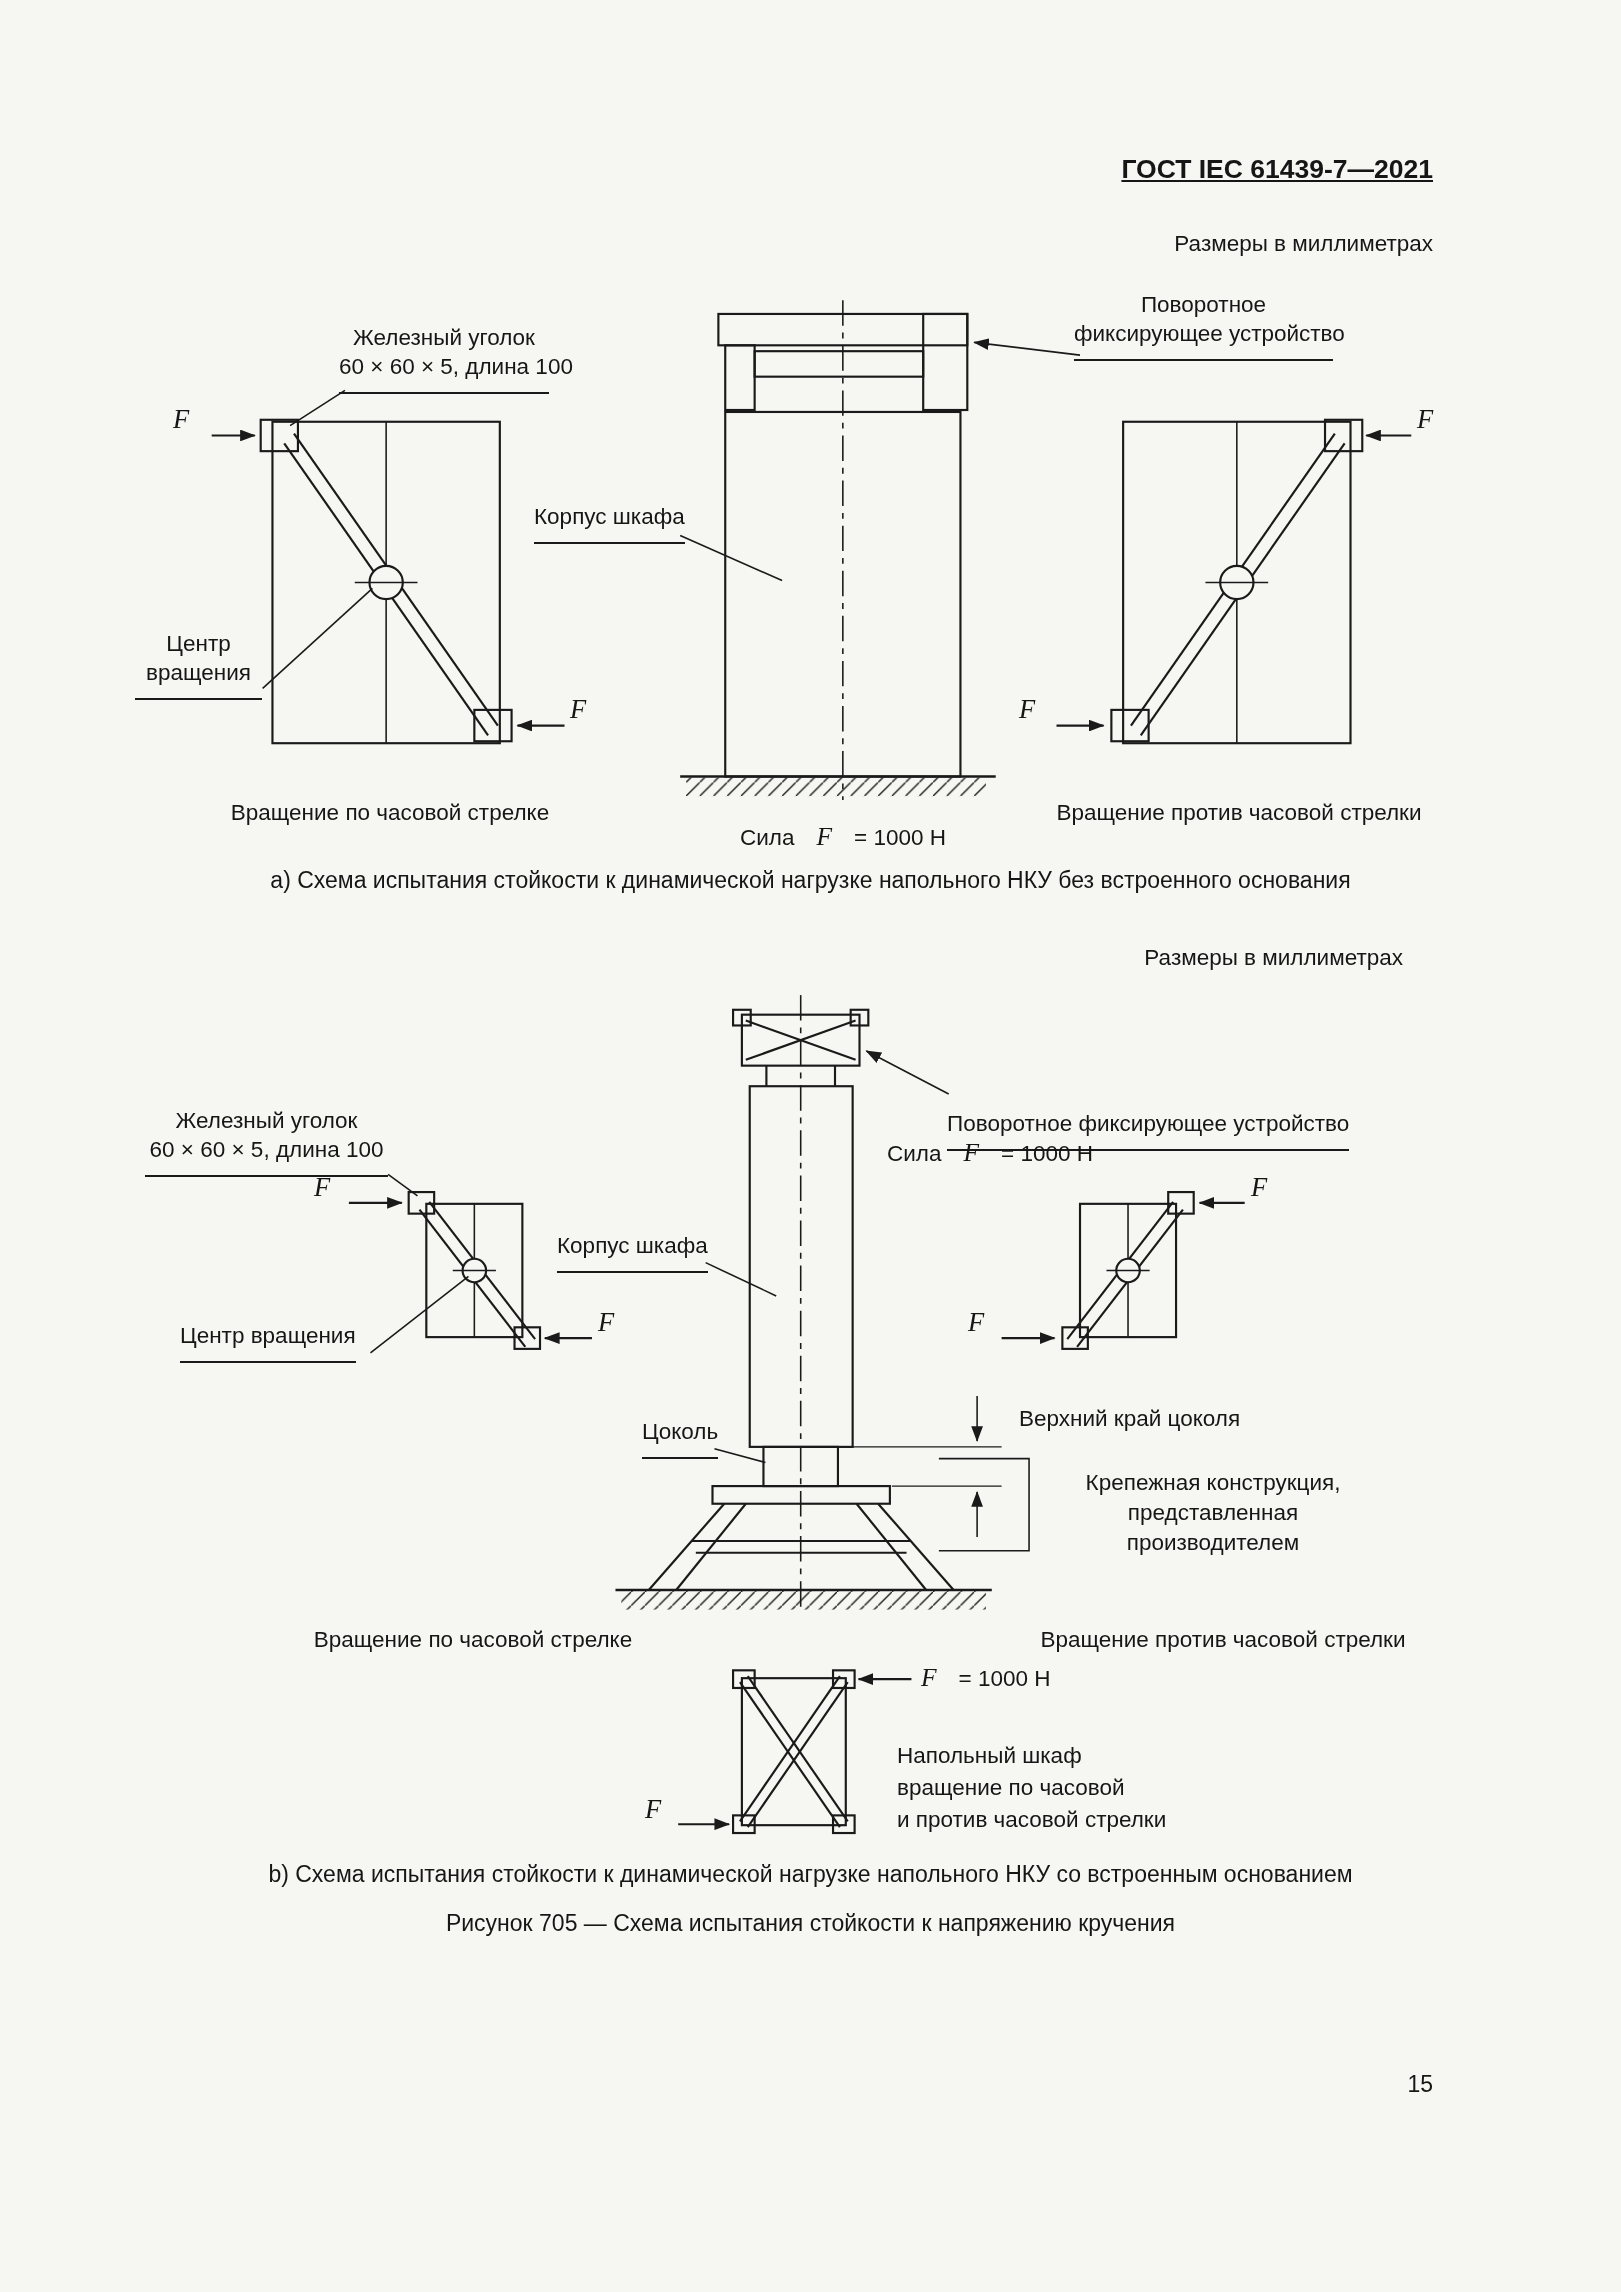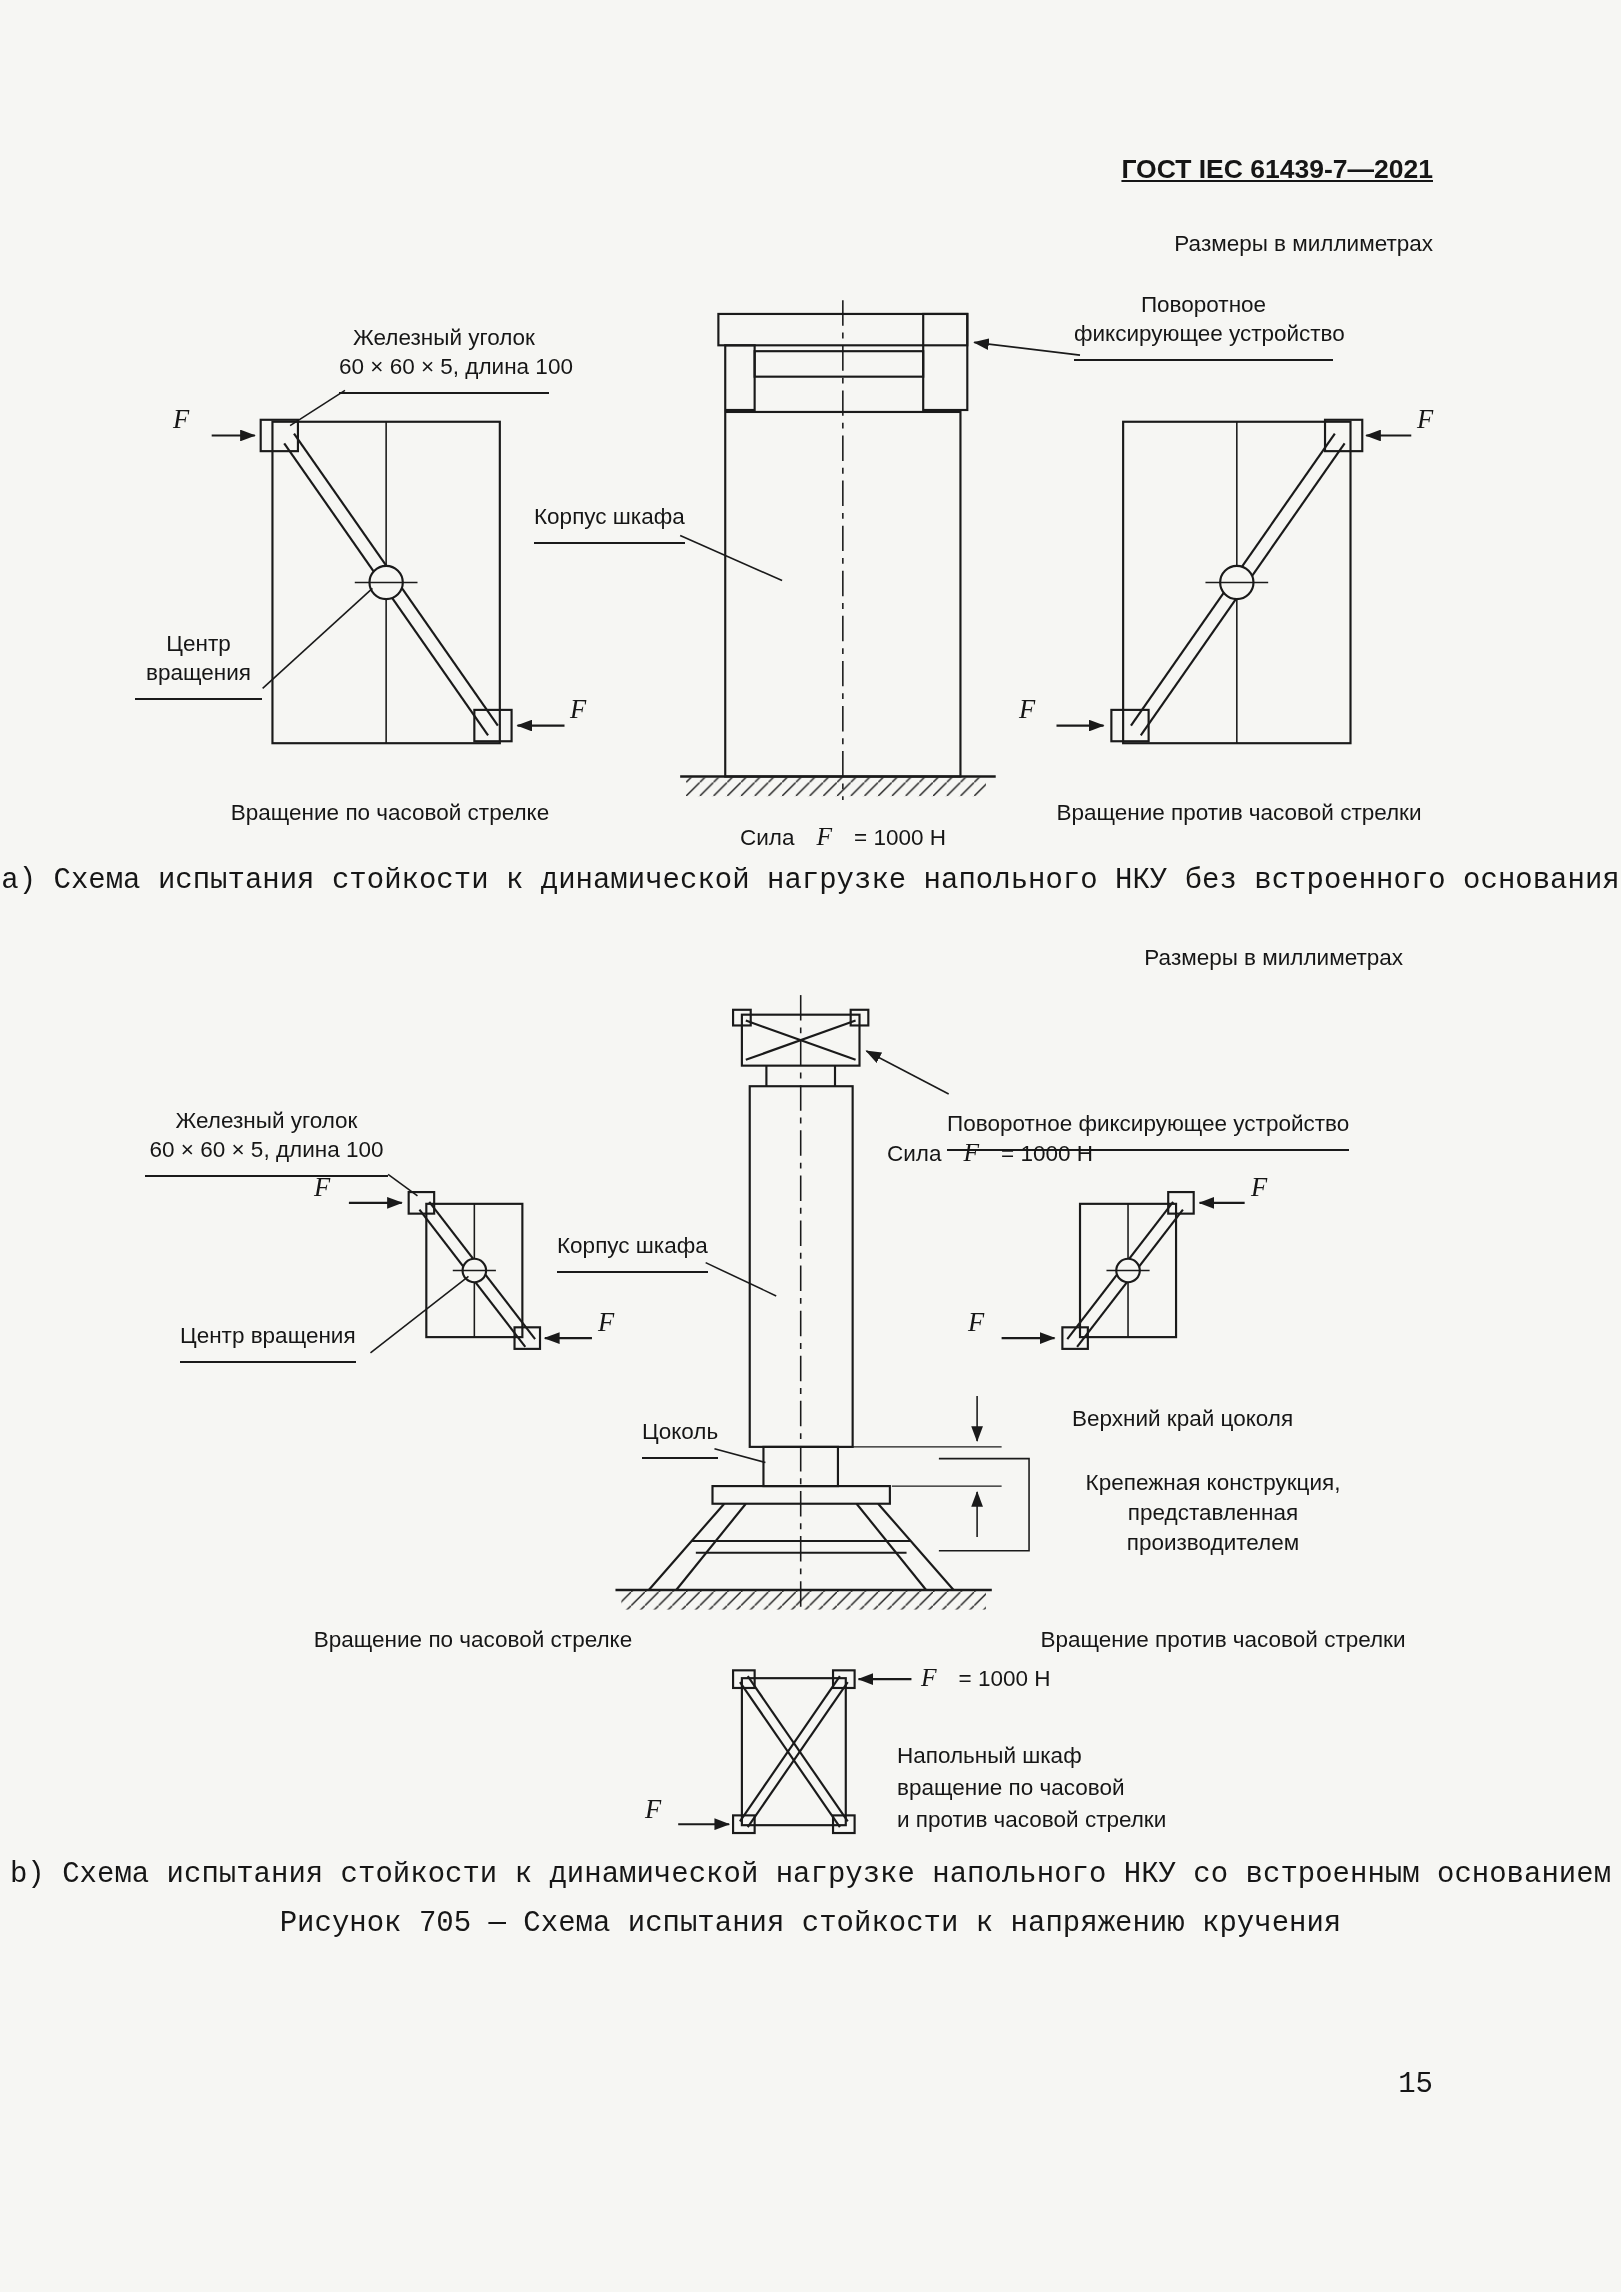--- a/index.html
+++ b/index.html
@@ -10,21 +10,21 @@
     font-family:"Liberation Sans", sans-serif;
     color:#161616;
     overflow:hidden;
   }
   svg.linework{position:absolute;left:0;top:0;z-index:0;}
   .lbl{position:absolute;z-index:1;font-size:22.5px;line-height:29px;white-space:nowrap;}
   .ctr{text-align:center;}
   .rgt{text-align:right;}
   .lead{border-bottom:2px solid #1a1a1a;padding-bottom:11px;}
   .hdr{font-weight:bold;font-size:26.5px;text-decoration:underline;}
-  .cap{font-size:29px;font-family:Liberation Mono, monospace;}
+  .cap{font-size:23px;}
   .fsym{font-family:"Liberation Serif", serif;font-style:italic;font-size:26.5px;line-height:26.5px;}
   .force{display:flex;align-items:baseline;gap:22px;}
   .force .fsym{font-size:25.5px;}
   .mount{line-height:30px;}
   .fcab{line-height:32px;}
 </style>
 </head>
 <body>
 
 <div class="page">
@@ -223,21 +223,21 @@
 
   <div class="lbl lead" style="left:180px;top:1321px;">Центр вращения</div>
 
   <div class="lbl fsym" style="left:314px;top:1174px;">F</div>
   <div class="lbl fsym" style="left:598px;top:1309px;">F</div>
   <div class="lbl fsym" style="left:1251px;top:1174px;">F</div>
   <div class="lbl fsym" style="left:968px;top:1309px;">F</div>
 
   <div class="lbl lead" style="left:642px;top:1417px;">Цоколь</div>
 
-  <div class="lbl" style="left:1072px;top:1404px;">Верхний край цоколя</div>
+  <div class="lbl" style="left:1019px;top:1404px;">Верхний край цоколя</div>
 
   <div class="lbl ctr mount" style="left:1061px;top:1468px;width:304px;">
     <div>Крепежная конструкция,</div>
     <div>представленная</div>
     <div>производителем</div>
   </div>
 
   <div class="lbl ctr" style="left:277px;top:1625px;width:392px;">Вращение по часовой стрелке</div>
   <div class="lbl ctr" style="left:1027px;top:1625px;width:392px;">Вращение против часовой стрелки</div>
 

